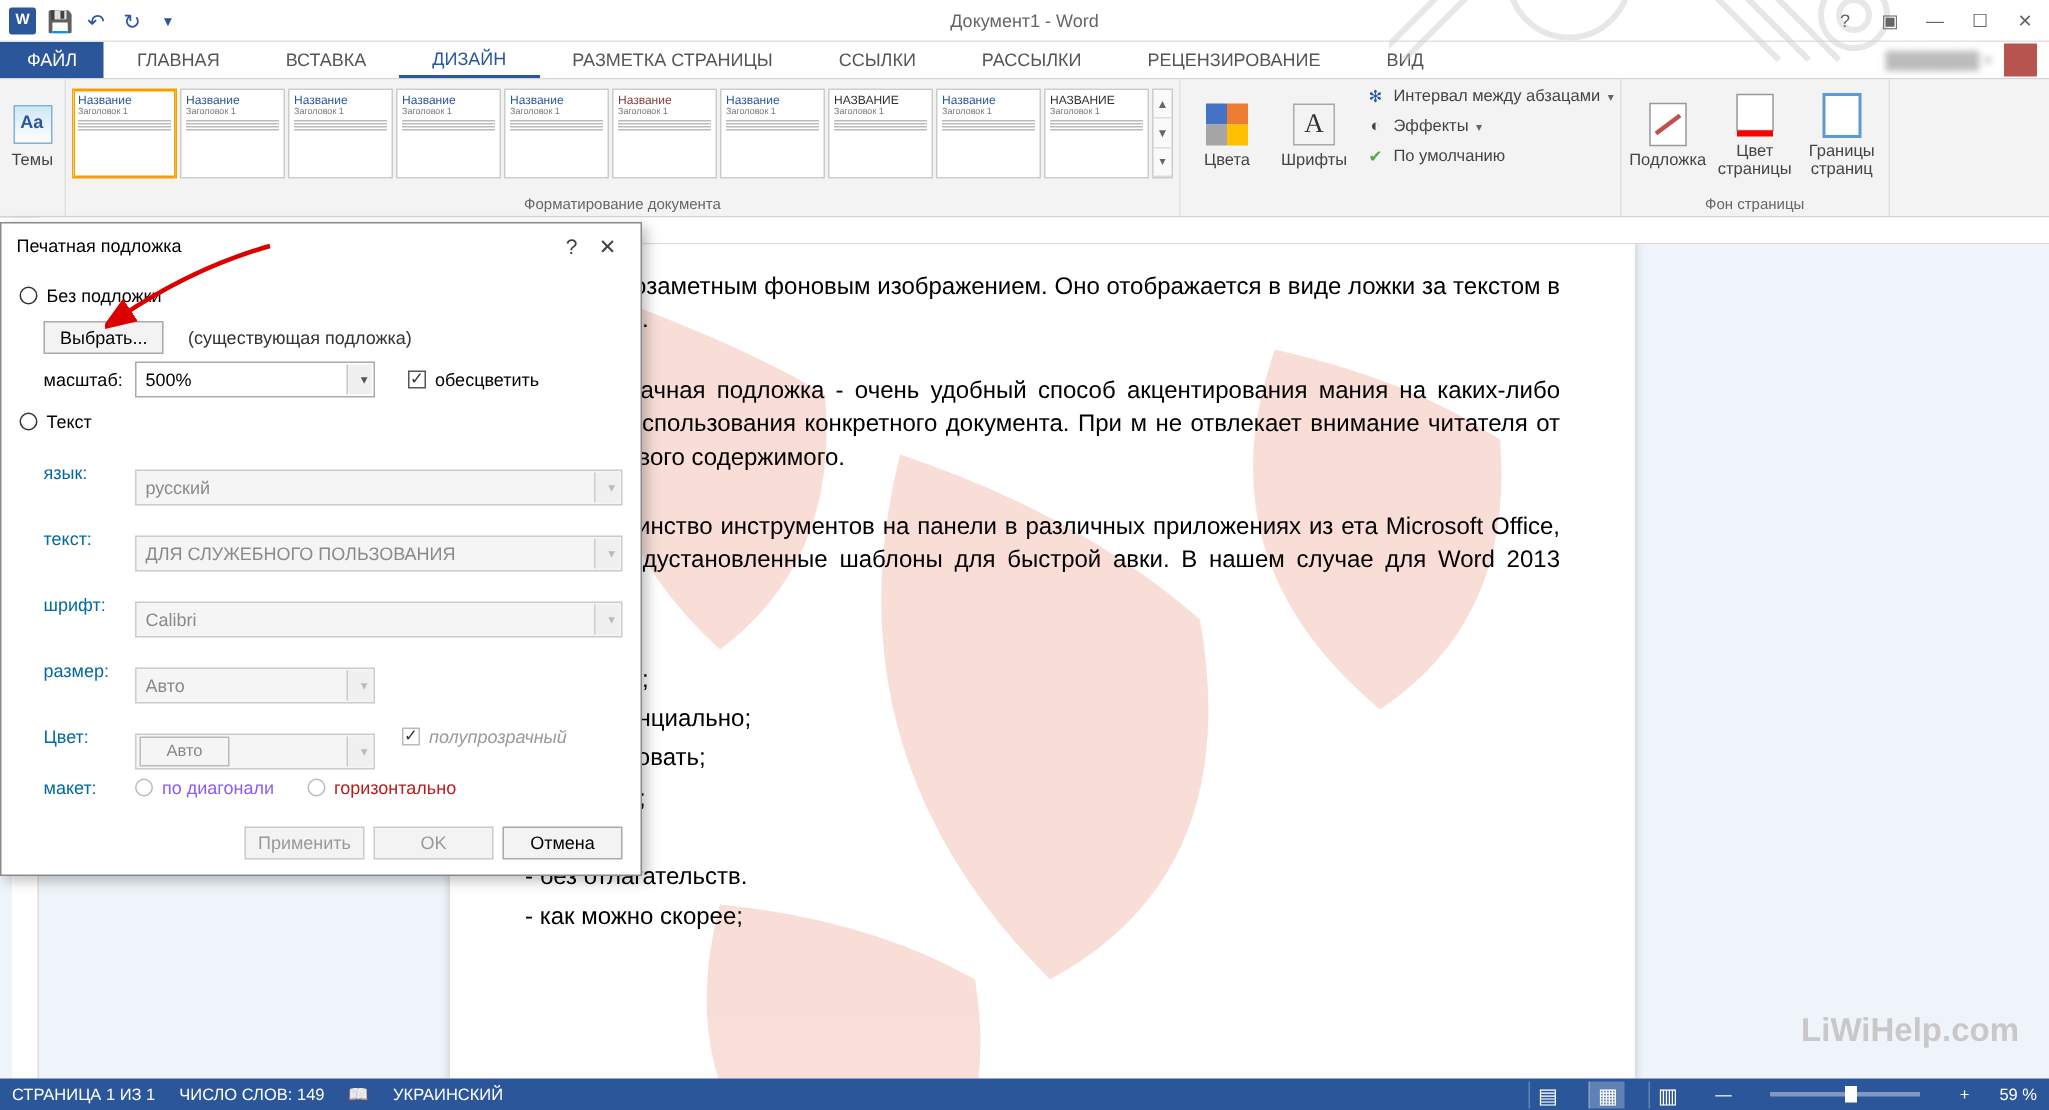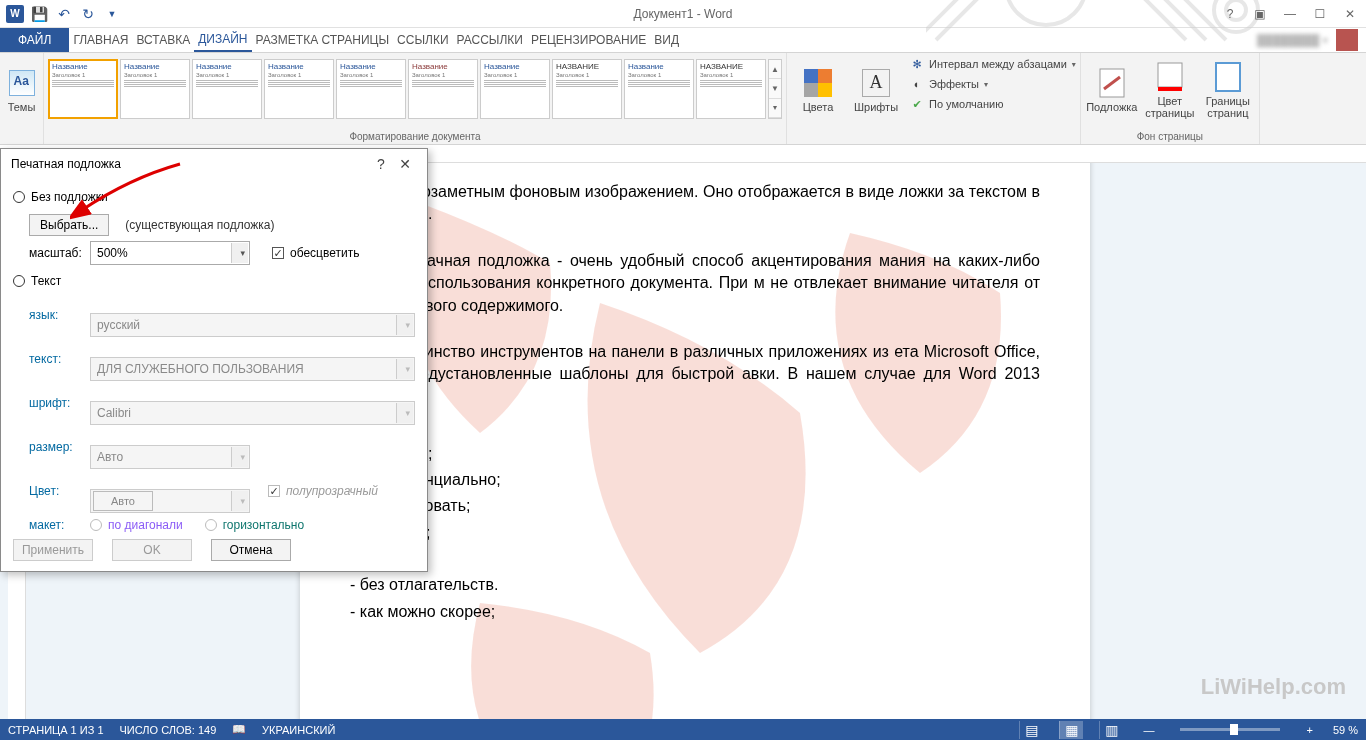--- a/index.html
+++ b/index.html
@@ -11,21 +11,21 @@
 .word-icon { width:18px; height:18px; background:#2b579a; color:#fff; font-weight:bold; font-size:10px; display:flex; align-items:center; justify-content:center; border-radius:2px; }
 .qat-btn { width:16px; height:16px; color:#2b579a; display:flex; align-items:center; justify-content:center; cursor:pointer; font-size:14px; }
 .title-text { position:absolute; left:50%; transform:translateX(-50%); color:#666; font-size:12px; }
 .winbtns { position:absolute; right:6px; display:flex; gap:10px; color:#666; }
 .winbtn { width:20px; height:20px; display:flex; align-items:center; justify-content:center; cursor:pointer; }
 .word-bg { position:absolute; right:40px; top:-10px; width:400px; height:60px; opacity:.5; z-index:0; }
 
 
 .tabbar { height:25px; background:#fff; display:flex; align-items:stretch; border-bottom:1px solid #d4d4d4; }
 .file-tab { background:#2b579a; color:#fff; padding:0 18px; display:flex; align-items:center; font-size:12px; cursor:pointer; }
-.tab { padding:0 4px; display:flex; align-items:center; color:#555; font-size:12px; cursor:pointer; text-transform:uppercase; }
+.tab { padding:0 22px; display:flex; align-items:center; color:#555; font-size:12px; cursor:pointer; text-transform:uppercase; }
 .tab.active { color:#2b579a; border-bottom:2px solid #2b579a; }
 .user-area { margin-left:auto; display:flex; align-items:center; gap:8px; padding-right:8px; font-size:11px; color:#bbb; }
 .avatar { width:22px; height:22px; background:#b85450; }
 
 
 .ribbon { height:92px; background:#f3f3f3; border-bottom:1px solid #d4d4d4; display:flex; position:relative; }
 .ribbon-group { border-right:1px solid #e0e0e0; display:flex; flex-direction:column; padding:2px 4px 0 4px; }
 .group-content { flex:1; display:flex; align-items:flex-start; gap:4px; }
 .group-label { font-size:10px; color:#666; text-align:center; padding:2px 0; }
 .big-btn { display:flex; flex-direction:column; align-items:center; justify-content:center; width:54px; height:70px; cursor:pointer; gap:2px; }
@@ -80,21 +80,21 @@
 .combo { flex:1; height:24px; border:1px solid #aaa; display:flex; align-items:center; padding:0 18px 0 6px; background:#fff; position:relative; cursor:pointer; }
 .combo.disabled { background:#f5f5f5; color:#8a8a8a; border-color:#ccc; cursor:default;margin-top:20px; }
 .combo::after { content:""; position:absolute; right:1px; top:1px; bottom:1px; width:16px; background:#f0f0f0; border-left:1px solid #ccc; }
 .combo .caret { position:absolute; right:4px; top:50%; transform:translateY(-50%); font-size:9px; color:#555; z-index:1; }
 .combo.disabled .caret { color:#bbb; }
 .combo.small { width:160px; flex:none; }
 .checkbox { width:12px; height:12px; border:1px solid #555; display:inline-flex; align-items:center; justify-content:center; font-size:10px; cursor:pointer; }
 .checkbox.checked::after { content:"✓"; color:#333; font-size:11px; line-height:1; }
 .checkbox.disabled { border-color:#bbb; color:#bbb; cursor:default; }
 .color-sw { width:60px; height:20px; border:1px solid #bbb; background:#f5f5f5; display:flex; align-items:center; justify-content:center; color:#888; font-size:11px; margin-right:2px;}
-.dlg-buttons { display:flex; gap:19px; margin-top:2px; }
+.dlg-buttons { display:flex; gap:6px; justify-content:flex-end; margin-top:14px; }
 .btn2 { width:80px; height:22px; border:1px solid #aaa; background:#f3f3f3; display:flex; align-items:center; justify-content:center; cursor:pointer; }
 .btn2.disabled { color:#999; border-color:#ccc; cursor:default; }
 .arrow { position:absolute; left:70px; top:158px; z-index:200; pointer-events:none; }
 
 
 .status { position:absolute; left:0; right:0; bottom:0; height:21px; background:#2b579a; color:#fff; display:flex; align-items:center; font-size:11px; padding:0 8px; gap:16px; }
 .status .sp { flex:1; }
 .status .vbtn { width:24px; height:18px; display:flex; align-items:center; justify-content:center; cursor:pointer; border-left:1px solid rgba(255,255,255,.25); font-size:14px;}
 .status .vbtn.active { background:rgba(255,255,255,.25); }
 .zoom-slider { width:100px; height:3px; background:rgba(255,255,255,.4); position:relative; margin:0 6px; }
@@ -439,21 +439,21 @@
       <span style="width:6px;"></span>
       <span class="checkbox checked disabled"></span>
       <span style="color:#9a9a9a;font-style:italic;">полупрозрачный</span>
     </div>
     <div class="field-row indent">
         <span class="field-label d">макет:</span>
       <span class="radio" style="border-color:#bbb;"></span>
         <span style="color:#8b5cf6;">по диагонали</span>
       <span style="width:10px;"></span>
       <span class="radio" style="border-color:#bbb;"></span>
-        <span style="color:#0f766e;">горизонтально</span>
+        <span style="color:#b91c1c;">горизонтально</span>
     </div>
     <div class="dlg-buttons">
       <div class="btn2 disabled">Применить</div>
       <div class="btn2 disabled">OK</div>
       <div class="btn2">Отмена</div>
     </div>
   </div>
 </div>
 
 <svg class="arrow" width="120" height="70">

